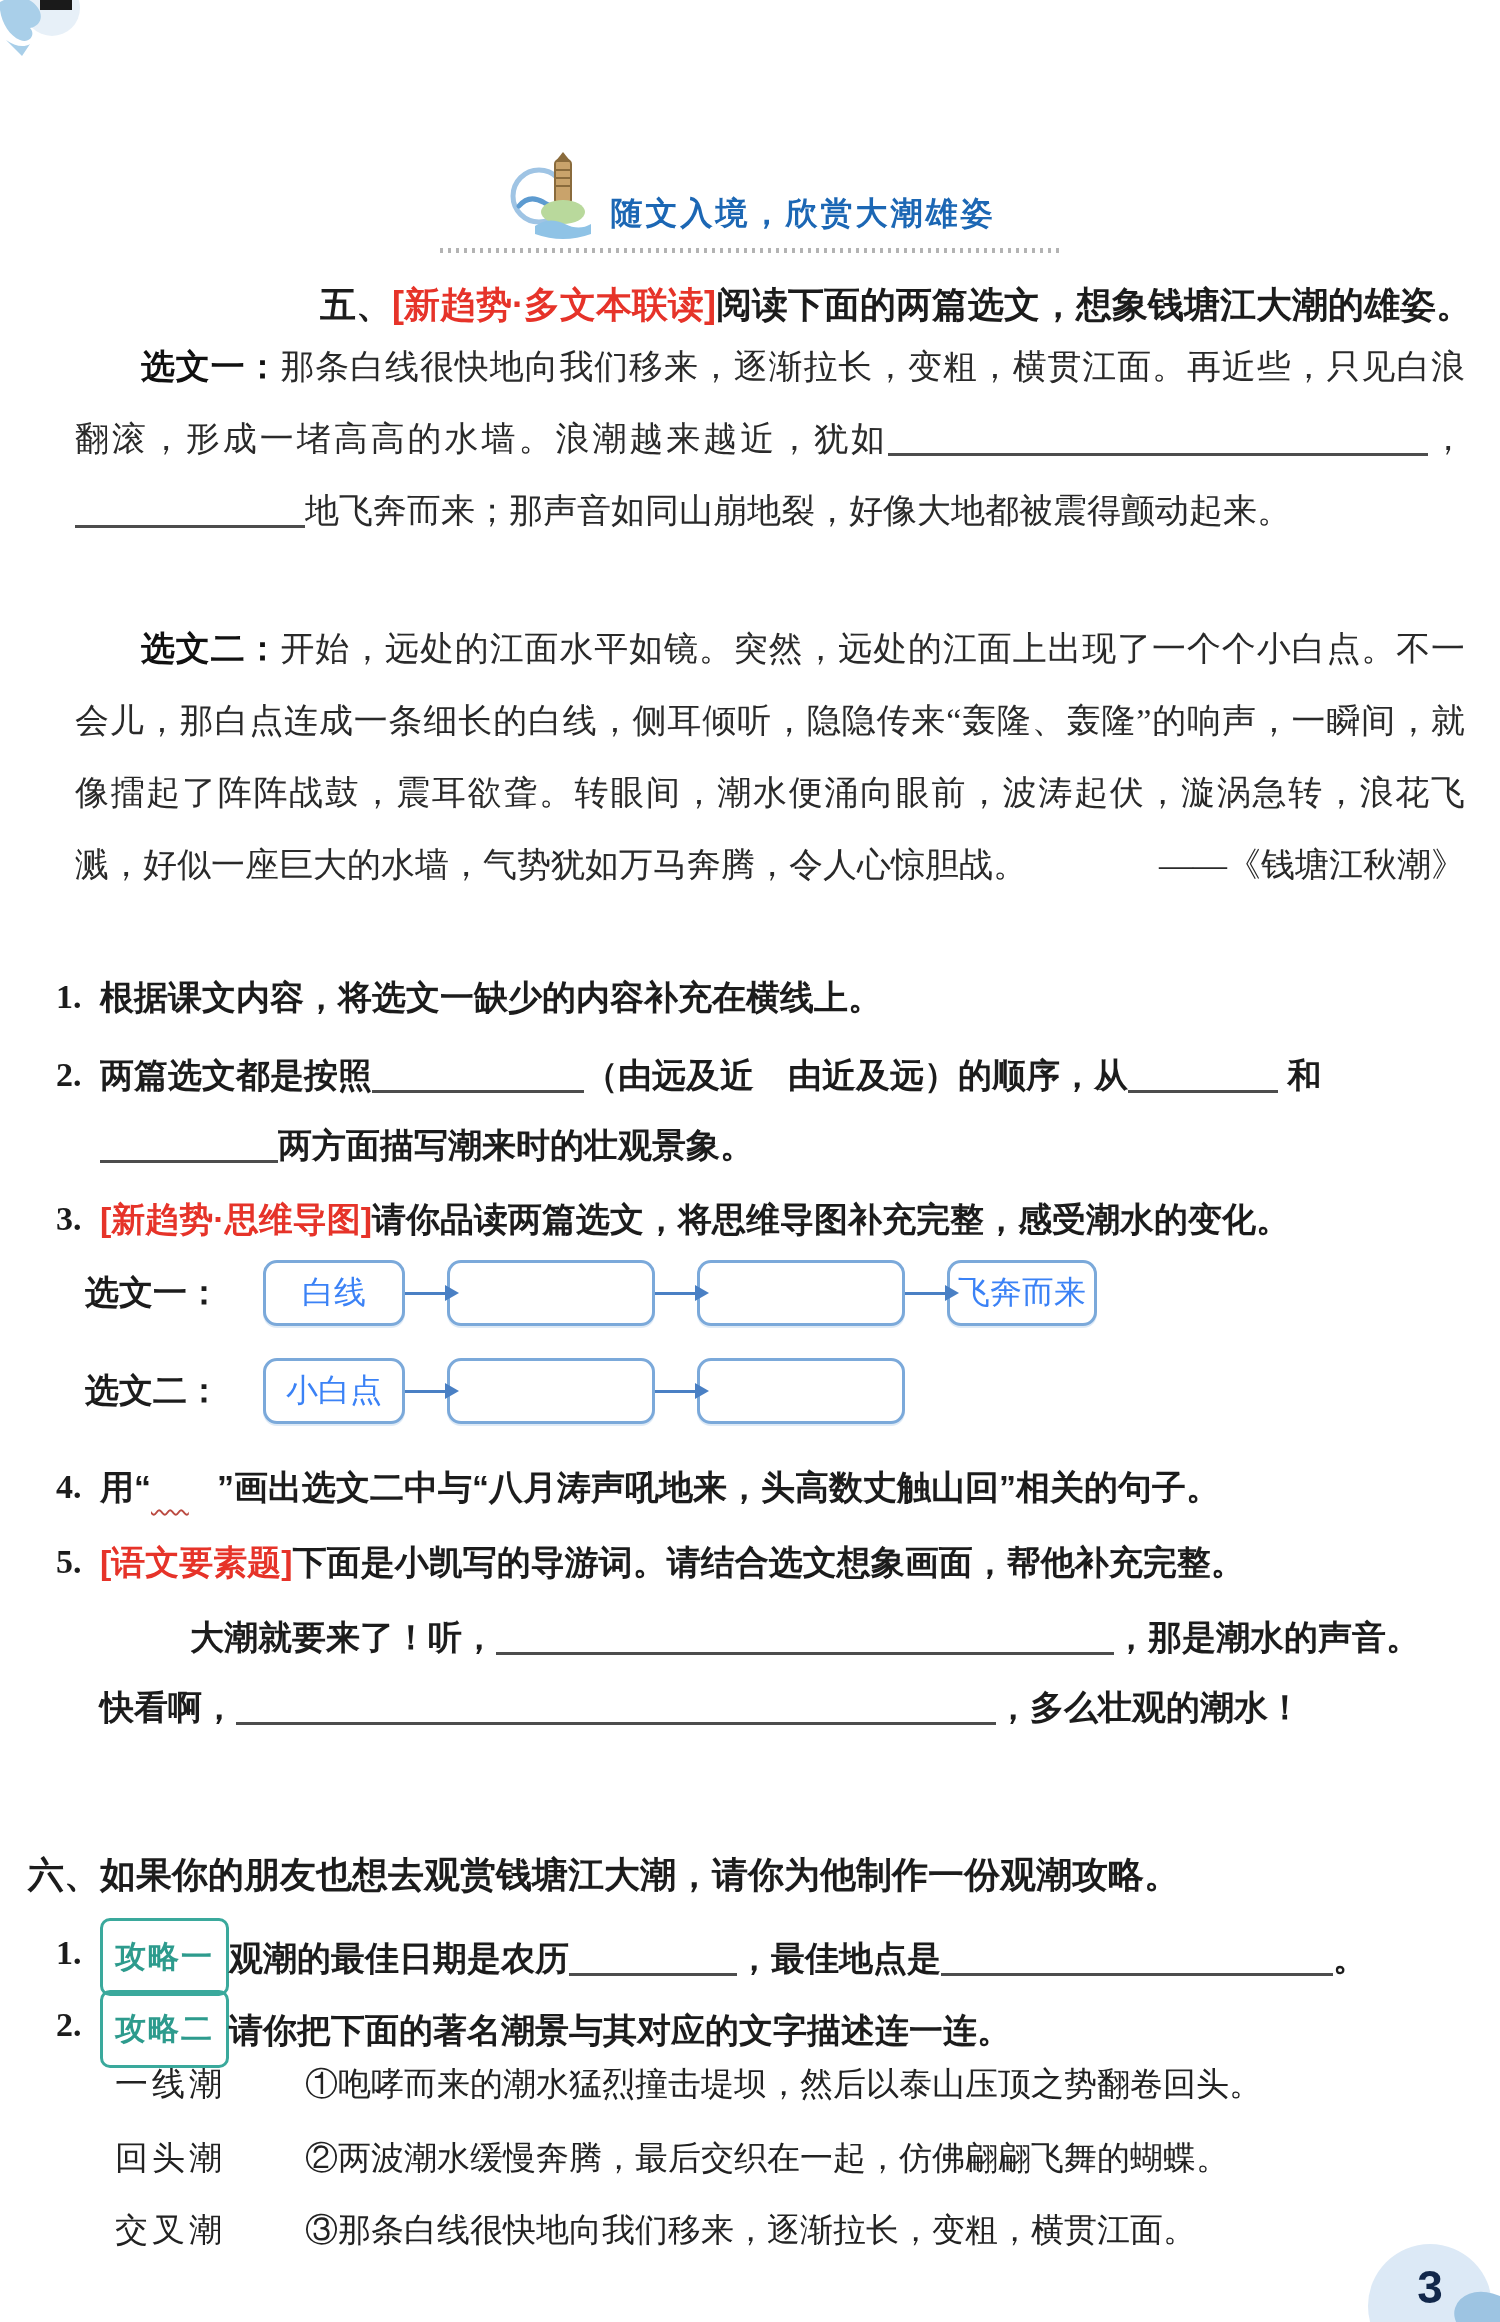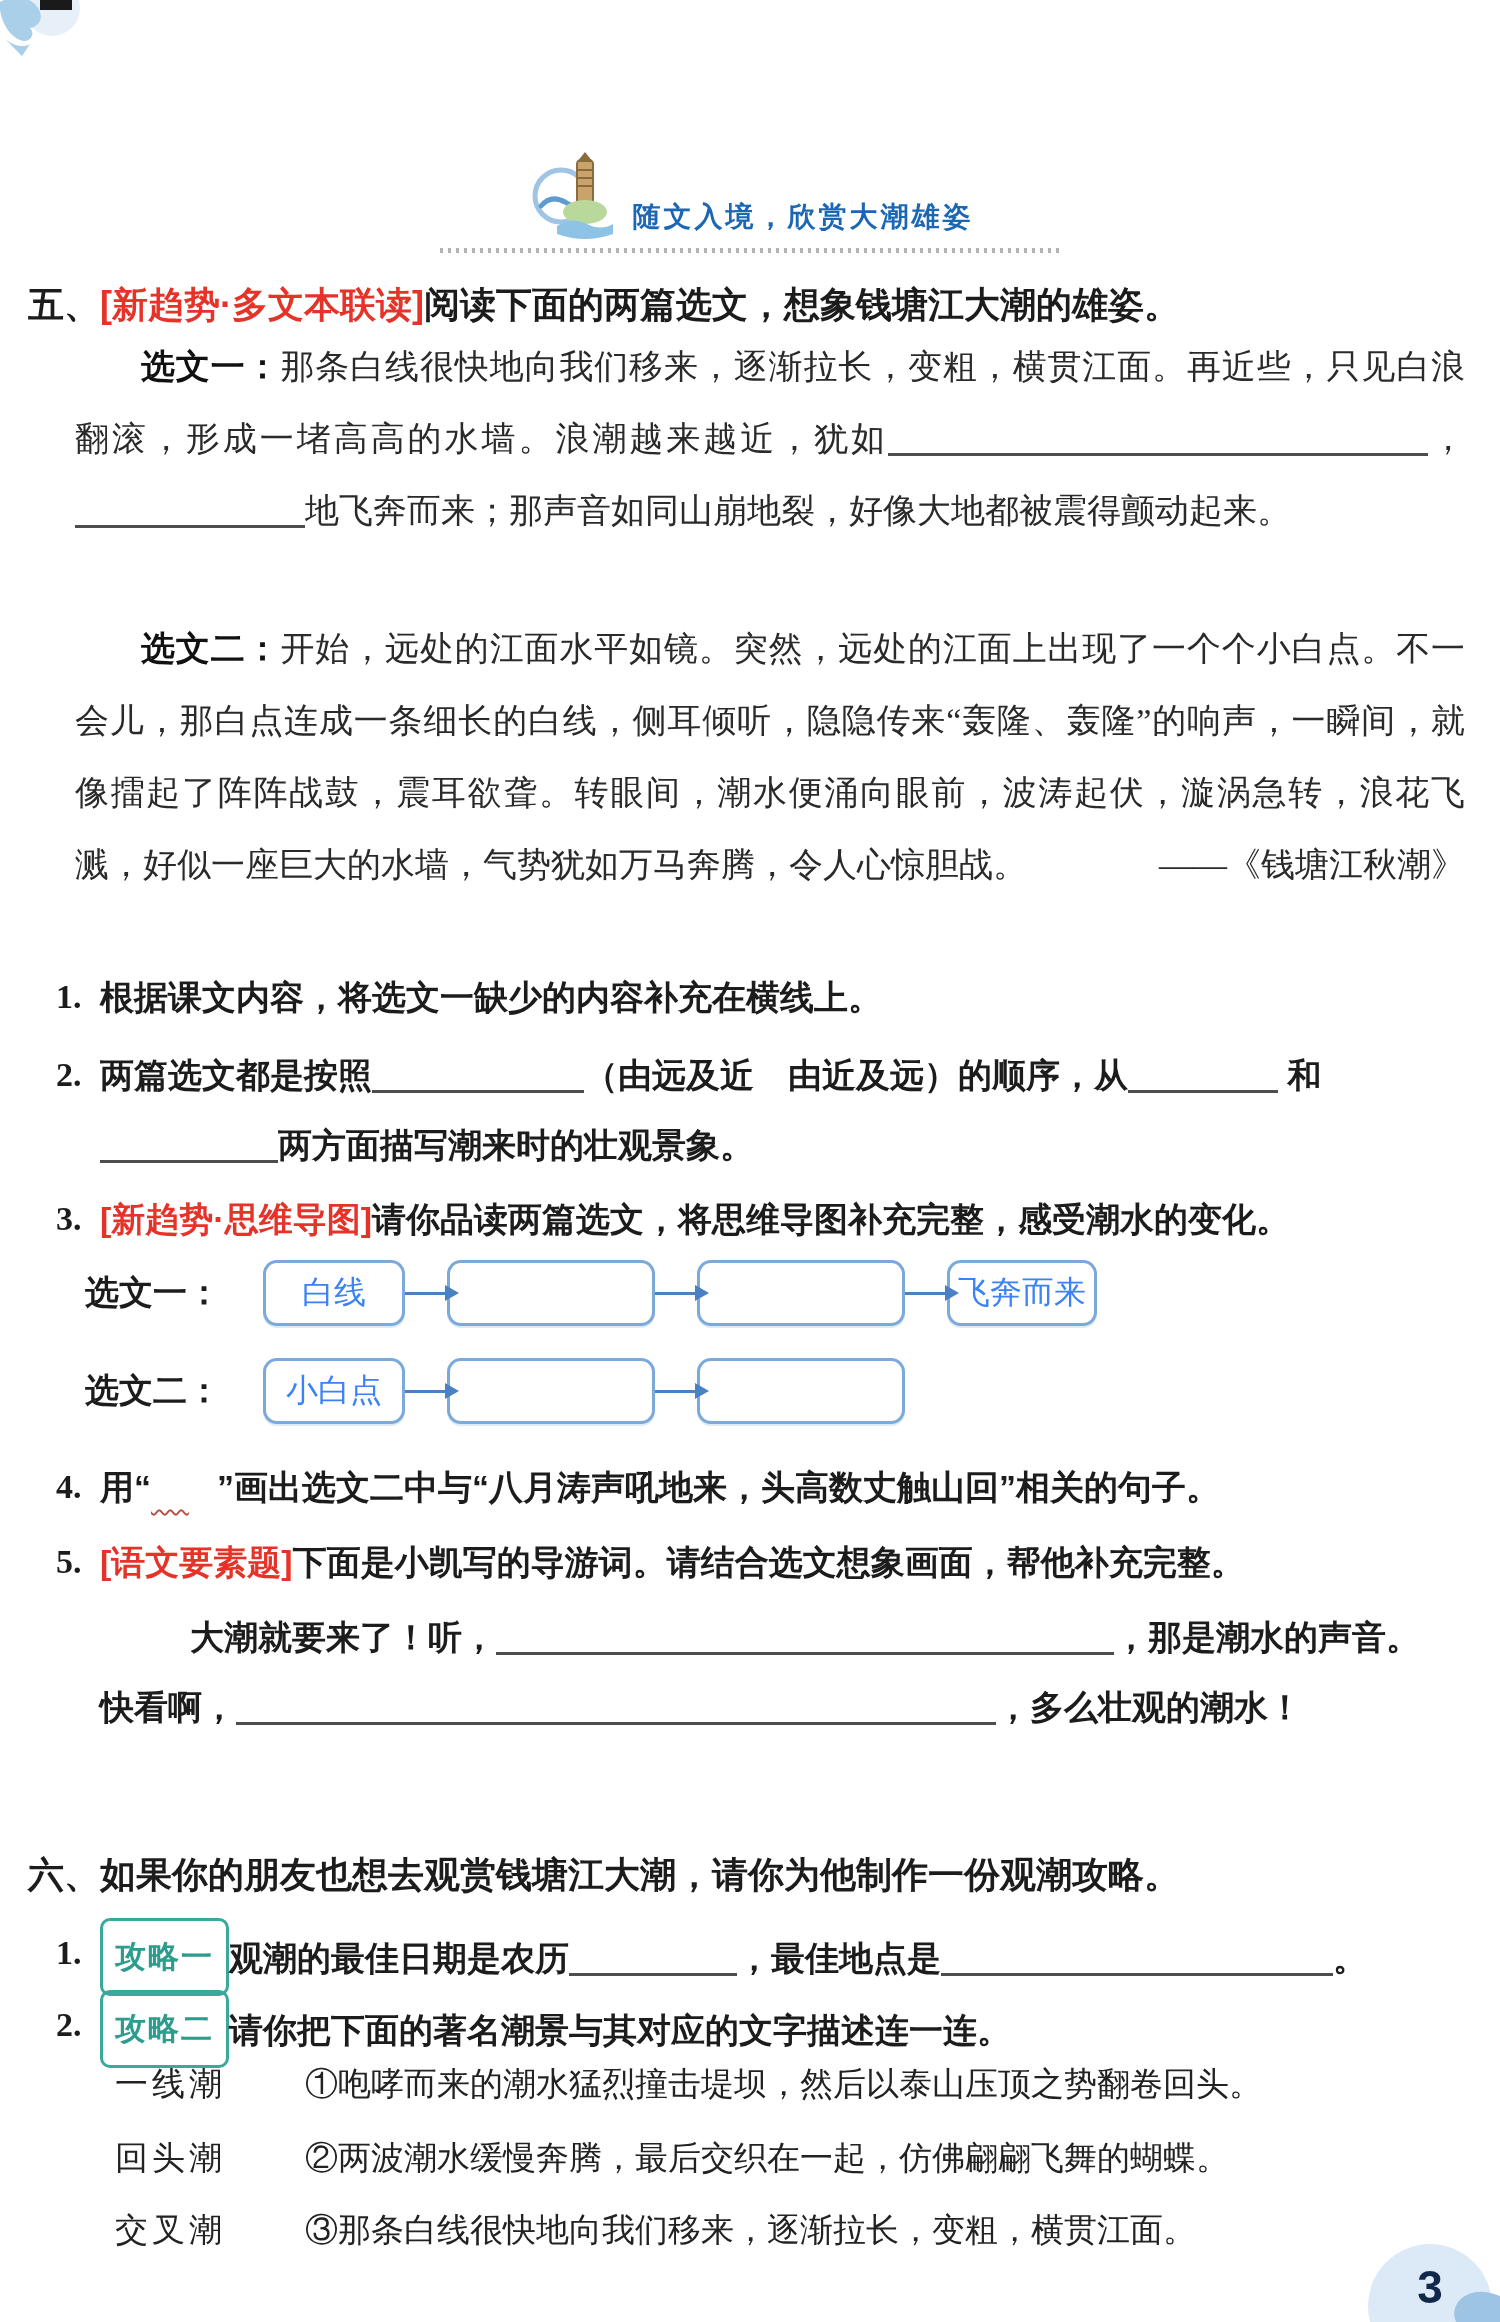--- a/index.html
+++ b/index.html
@@ -12,21 +12,21 @@
     background:#dce9f6; border-radius:50%; text-align:center; }
   .page-badge .num { position:relative; top:16px; font-size:46px; font-weight:bold; color:#12284b;
     font-family:"Liberation Sans", sans-serif; }
   .bubble-sm { position:absolute; right:18px; bottom:14px; width:42px; height:42px; background:#dce9f6; border-radius:50%; }
   .tail { position:absolute; right:-14px; bottom:-18px; width:60px; height:48px; background:#9dc4e2;
     border-radius:60% 40% 10% 55%; transform:rotate(18deg); }
 
   
   .banner { position:absolute; left:0; width:100%; text-align:center; }
   .banner-inner { display:inline-flex; align-items:flex-end; gap:14px; }
-  .banner-title { font-size:28px; font-weight:bold; color:#1c67b4; letter-spacing:3px; padding-bottom:6px; }
+  .banner-title { font-size:32px; font-weight:bold; color:#1c67b4; letter-spacing:3px; padding-bottom:6px; }
   .dotline { margin:2px auto 0; width:620px; height:5px;
     background-image:repeating-linear-gradient(90deg,#b3b3b3 0 3px,transparent 3px 8px); }
 
   
   .sec-head { position:absolute; left:28px; right:28px; font-size:36px; font-weight:bold; line-height:46px; }
   .tag-red { color:#e63329; font-weight:bold; }
 
   
   .para { position:absolute; left:75px; width:1390px; font-family:"Liberation Serif", serif;
     font-size:34px; line-height:72px; text-align:justify; text-indent:66px; color:#2a2a2a; }
@@ -88,21 +88,21 @@
         <line x1="50" y1="28" x2="66" y2="28" stroke="#8a6b3c" stroke-width="2"></line>
         <line x1="50" y1="36" x2="66" y2="36" stroke="#8a6b3c" stroke-width="2"></line>
         <ellipse cx="58" cy="62" rx="22" ry="12" fill="#b9d99c"></ellipse>
         <path d="M30 76 q14 -10 30 -2 q14 7 26 0 l0 10 q-28 10 -56 0 Z" fill="#8fc3e6"></path>
       </svg>
       <span class="banner-title">随文入境，欣赏大潮雄姿</span>
     </div>
     <div class="dotline"></div>
   </div>
 
-  <div class="sec-head" style="top:282px;">
+  <div class="sec-head" style="top:282px;text-align:right;">
     <span>五、</span><span class="tag-red">[新趋势·多文本联读]</span><span>阅读下面的两篇选文，想象钱塘江大潮的雄姿。</span>
   </div>
 
   <div class="para" style="top:330px;">
     <span class="plabel">选文一：</span><span>那条白线很快地向我们移来，逐渐拉长，变粗，横贯江面。再近些，只见白浪翻滚，形成一堵高高的水墙。浪潮越来越近，犹如</span><span class="blank" style="width:540px;"></span><span>，</span><span class="blank" style="width:230px;"></span><span>地飞奔而来；那声音如同山崩地裂，好像大地都被震得颤动起来。</span>
   </div>
 
   <div class="para" style="top:612px;">
     <span class="plabel">选文二：</span><span>开始，远处的江面水平如镜。突然，远处的江面上出现了一个个小白点。不一会儿，那白点连成一条细长的白线，侧耳倾听，隐隐传来“轰隆、轰隆”的响声，一瞬间，就像擂起了阵阵战鼓，震耳欲聋。转眼间，潮水便涌向眼前，波涛起伏，漩涡急转，浪花飞溅，好似一座巨大的水墙，气势犹如万马奔腾，令人心惊胆战。</span>
     <span class="src">——《钱塘江秋潮》</span>

